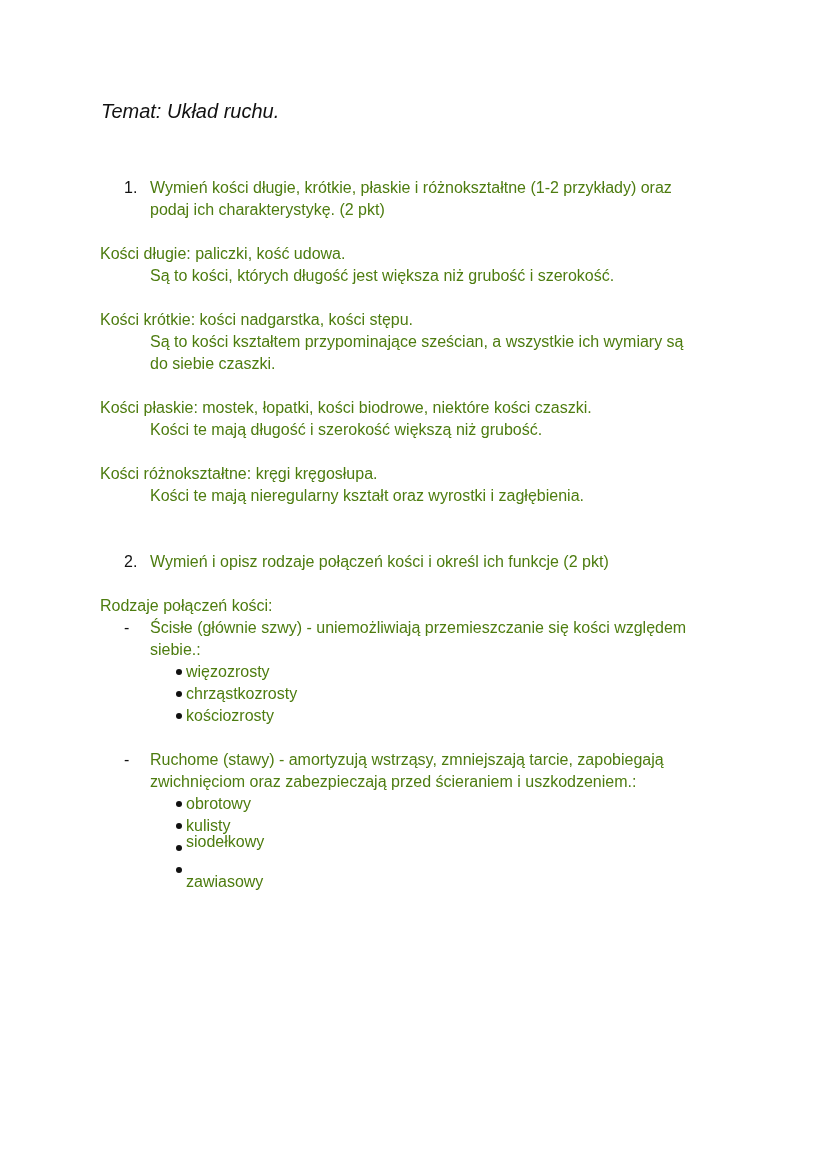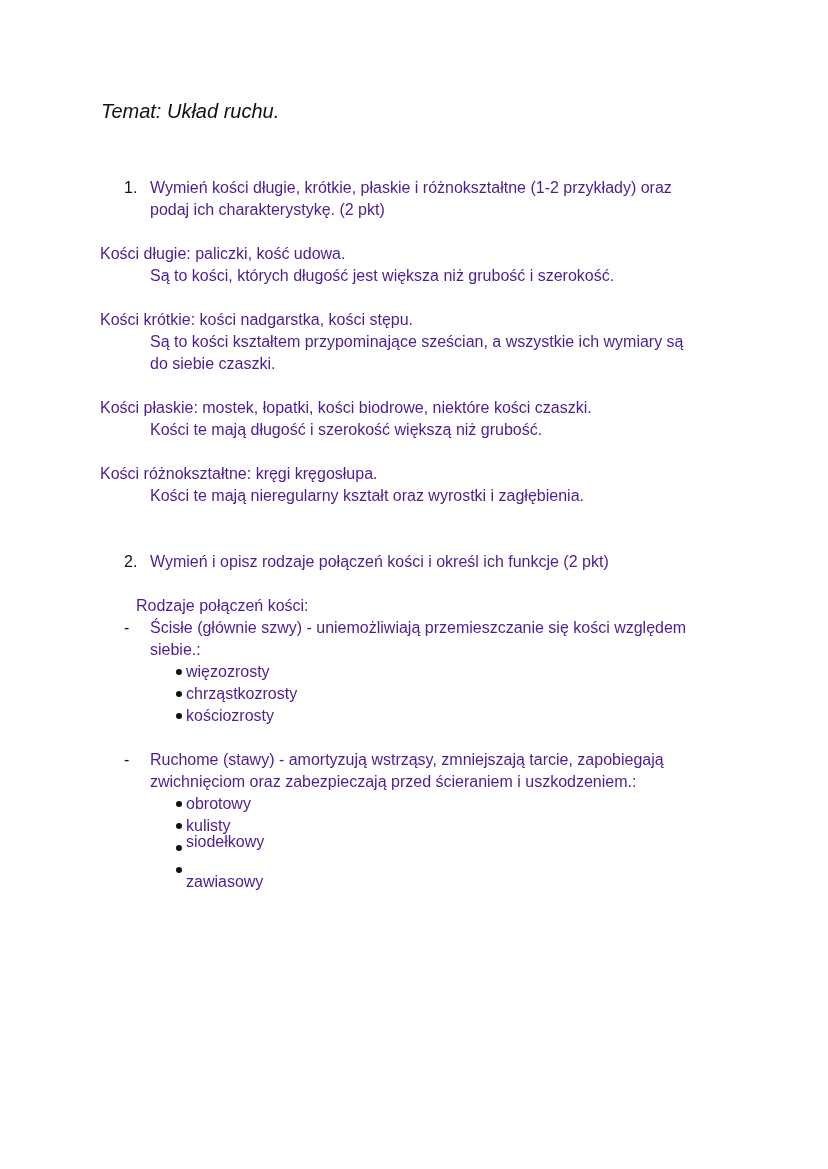--- a/index.html
+++ b/index.html
@@ -20,21 +20,21 @@
       left: 0; top: 0;
       width: 828px;
       height: 1169px;
       background: #ffffff;
     }
     .line {
       position: absolute;
       white-space: nowrap;
       font-size: 16px;
       line-height: 22px;
-      color: #4c1d95;
+      color: #4d7c0f;
     }
     .title {
       position: absolute;
       left: 101px;
       top: 98px;
       font-size: 20px;
       line-height: 26px;
       font-style: italic;
       color: #111111;
       white-space: nowrap;
@@ -91,21 +91,21 @@
     <div class="line" style="left:100px; top:463px;">Kości różnokształtne: kręgi kręgosłupa.</div>
     <div class="line" style="left:150px; top:485px;">Kości te mają nieregularny kształt oraz wyrostki i zagłębienia.</div>
   </div>
 
   <div>
     <div class="num" style="left:124px; top:551px;">2.</div>
     <div class="line" style="left:150px; top:551px;">Wymień i opisz rodzaje połączeń kości i określ ich funkcje (2 pkt)</div>
   </div>
 
   <div>
-    <div class="line" style="left:100px; top:595px;margin-left:36px;">Rodzaje połączeń kości:</div>
+    <div class="line" style="left:100px; top:595px;">Rodzaje połączeń kości:</div>
 
     <div>
       <div class="dash" style="left:124px; top:617px;">-</div>
       <div class="line" style="left:150px; top:617px;">Ścisłe (głównie szwy) - uniemożliwiają przemieszczanie się kości względem</div>
       <div class="line" style="left:150px; top:639px;">siebie.:</div>
 
       <div class="bullet" style="left:176px; top:669px;"></div>
       <div class="line" style="left:186px; top:661px;">więzozrosty</div>
 
       <div class="bullet" style="left:176px; top:691px;"></div>

